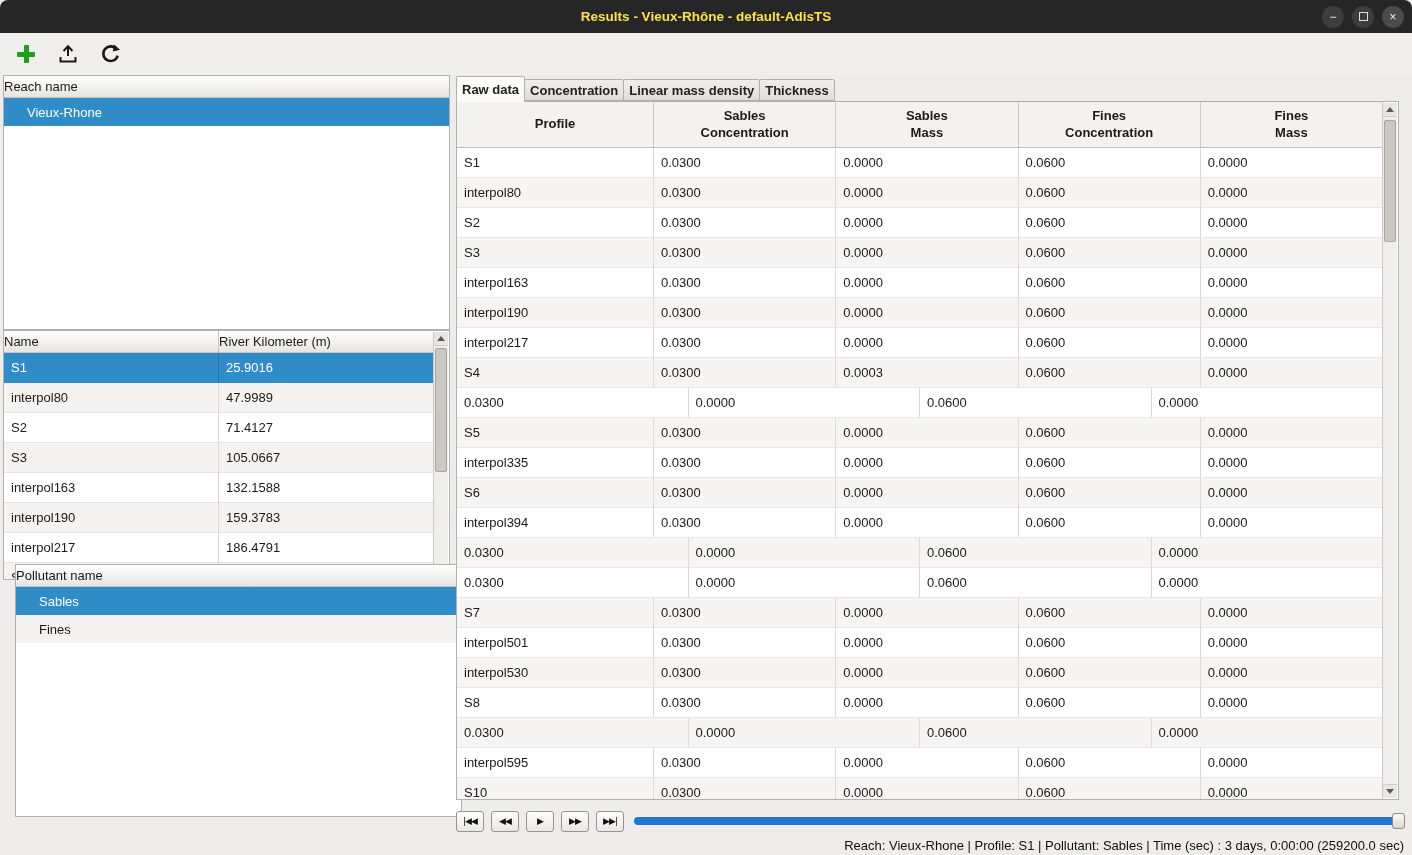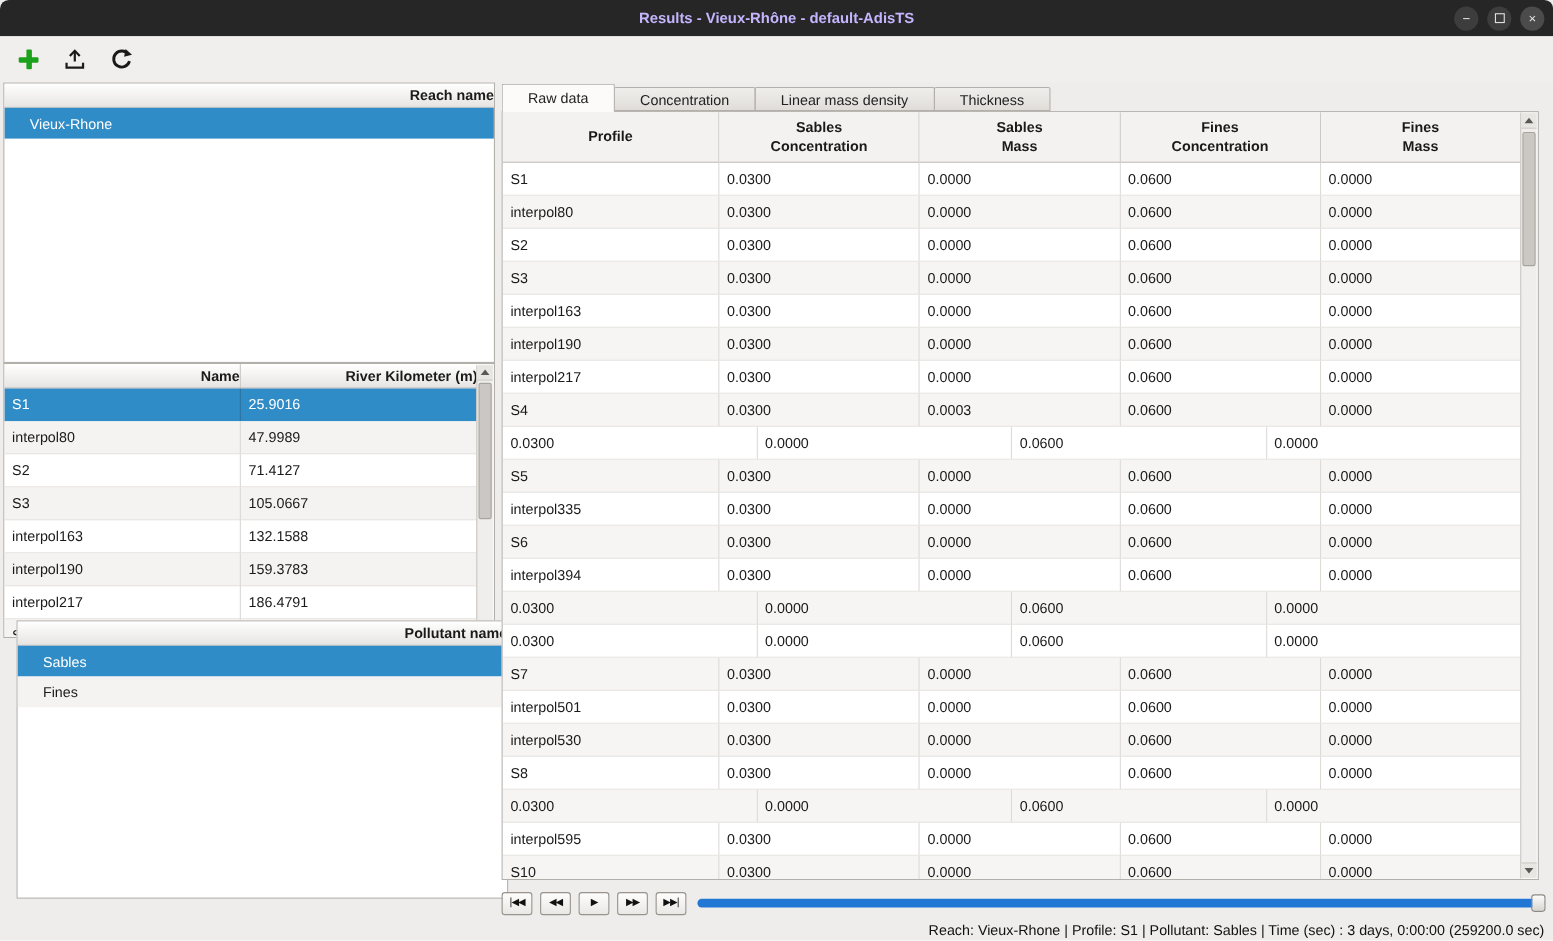--- a/index.html
+++ b/index.html
@@ -13,21 +13,21 @@
     position: relative;
     cursor: default;
   }
 
   
   .titlebar {
     position: absolute; left: 0; top: 0; width: 1412px; height: 33px;
     background: #262626; border-radius: 8px 8px 0 0;
     display: flex; align-items: center; justify-content: center;
   }
-  .title { color: #c4b5fd; font-weight: bold; font-size: 13.5px; }
+  .title { color: #fde047; font-weight: bold; font-size: 13.5px; }
   .win-controls { position: absolute; right: 8px; top: 0; height: 33px; display: flex; align-items: center; gap: 8px; }
   .winbtn {
     width: 22px; height: 22px; border-radius: 50%; background: #3d3d3d;
     color: #e8e8e8; display: flex; align-items: center; justify-content: center;
     font-size: 12px; line-height: 1;
   }
   .winbtn.close { background: #4b4b4b; }
   .maxbox { width: 9px; height: 9px; border: 1px solid #e0e0e0; display: block; }
 
   
@@ -42,21 +42,21 @@
   .plus-icon::after  { content: ""; position: absolute; left: 6.5px; top: 0; width: 5px; height: 18px; background: #1ba11b; border-radius: 1px; }
 
   
   .panel { position: absolute; background: #ffffff; border: 1px solid #b3afab; overflow: hidden; }
   .reach-panel     { left: 3px; top: 75px;  width: 447px; height: 255px; }
   .profiles-panel  { left: 3px; top: 330px; width: 447px; height: 250px; }
   .pollutant-panel { left: 3px; top: 564px; width: 447px; height: 253px; margin-left: 12px; }
 
   .panel-header {
     height: 22px; background: linear-gradient(#ffffff, #e7e5e3);
-    border-bottom: 1px solid #c6c2be; font-weight: bold; text-align: right;
+    border-bottom: 1px solid #c6c2be; font-weight: normal; text-align: left;
     line-height: 21px; font-size: 13px;
   }
   .list-row { height: 28px; display: flex; align-items: center; padding-left: 23px; background: #ffffff; }
   .list-row.alt { background: #f4f3f1; }
   .list-row.selected { background: #308cc6; color: #ffffff; }
 
   
   .profiles-head { display: flex; width: calc(100% - 15px); }
   .profiles-head .panel-header { flex: 1; }
   .profiles-head .name-h { flex: none; width: 215px; border-right: 1px solid #c6c2be; }
@@ -73,23 +73,23 @@
   .scroll-btn { position: absolute; left: 0; width: 14px; height: 14px; background: #e8e6e3; display: flex; align-items: center; justify-content: center; }
   .scroll-btn.up { top: 0; border-bottom: 1px solid #cfccc8; }
   .scroll-btn.down { bottom: 0; border-top: 1px solid #cfccc8; }
   .tri-up   { width: 0; height: 0; border-left: 4px solid transparent; border-right: 4px solid transparent; border-bottom: 5px solid #5a5852; }
   .tri-down { width: 0; height: 0; border-left: 4px solid transparent; border-right: 4px solid transparent; border-top: 5px solid #5a5852; }
   .scroll-thumb { position: absolute; left: 1px; width: 12px; background: #cbc7c2; border: 1px solid #a8a49e; border-radius: 2px; }
 
   
   .tabbar { position: absolute; left: 456px; top: 76px; height: 25px; display: flex; align-items: flex-end; z-index: 4; }
   .tab {
-    height: 22px; line-height: 21px; padding: 0 23px;
+    height: 22px; line-height: 21px; padding: 0 5px;
     background: linear-gradient(#f0eeec, #e0ddd9); border: 1px solid #b3afab;
-    margin-right: -1px; border-radius: 2px 2px 0 0; font-size: 13px; color: #222; cursor: pointer;
+    margin-right: -1px; border-radius: 2px 2px 0 0; font-size: 13px; color: #222; cursor: pointer; font-weight: bold;
   }
   .tab.active {
     height: 26px; line-height: 25px; background: #fcfbfa; border-bottom: none;
     margin-bottom: -1px; position: relative; z-index: 6;
   }
 
   
   .data-frame {
     position: absolute; left: 456px; top: 101px; width: 943px; height: 699px;
     background: #ffffff; border: 1px solid #b3afab; overflow: hidden;

